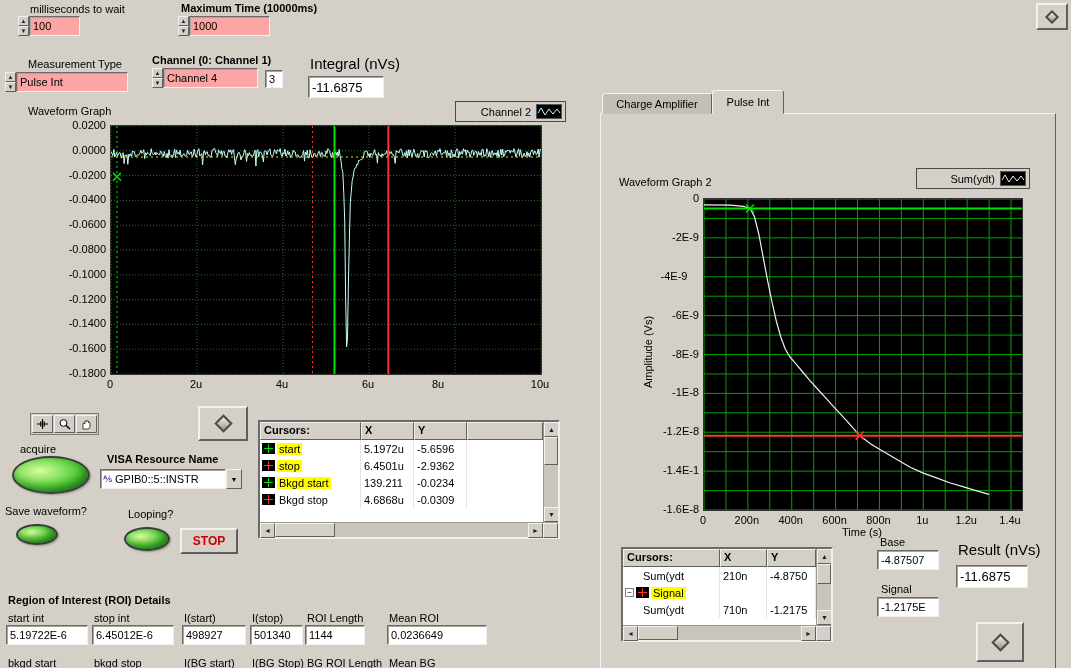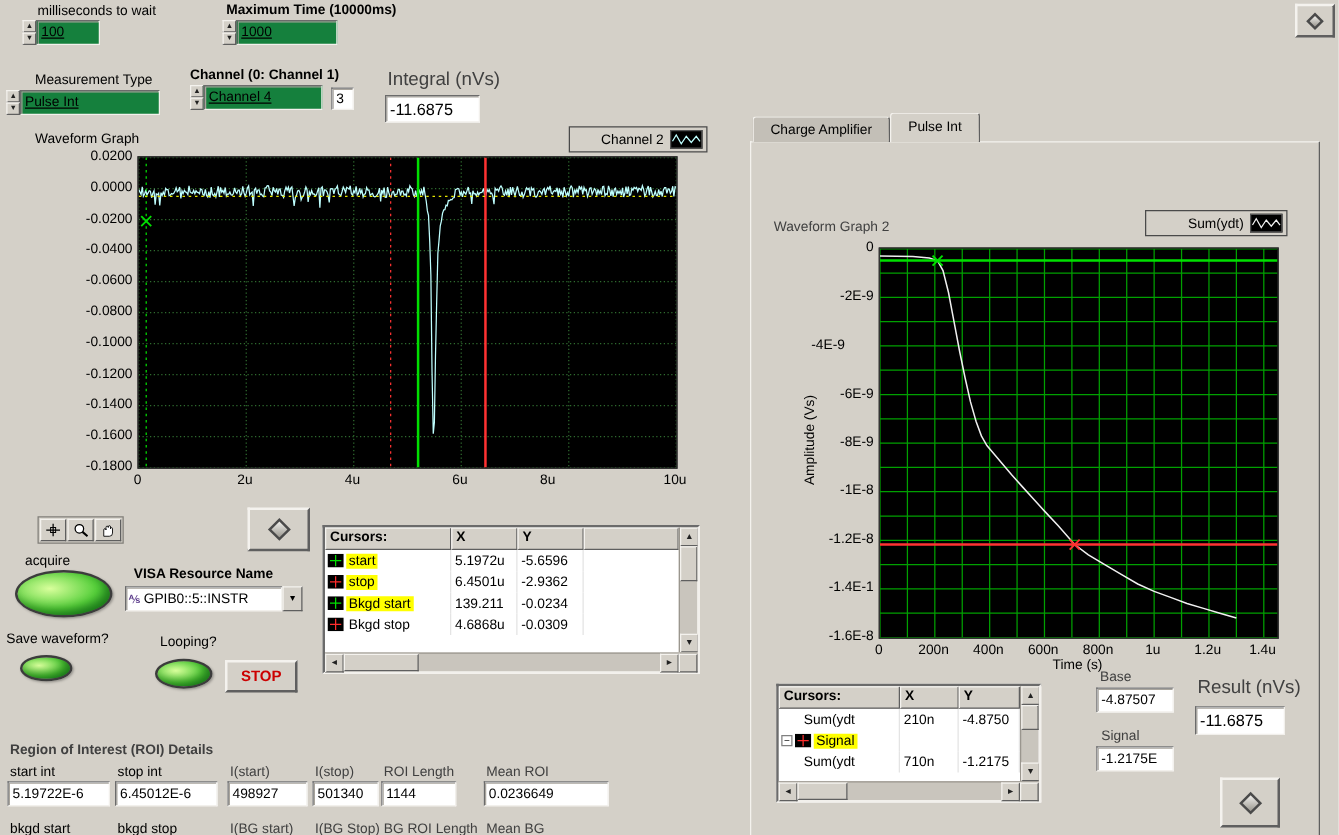--- a/index.html
+++ b/index.html
@@ -1,27 +1,27 @@
 <!DOCTYPE html>
 <html><head>
 <meta charset="utf-8">
 <style>
   *{margin:0;padding:0;box-sizing:border-box;}
   body{font-family:"Liberation Sans",sans-serif;font-size:11px;color:#000;}
   #root{position:relative;width:1071px;height:668px;background:#d4d0c8;overflow:hidden;}
   .lbl{position:absolute;white-space:nowrap;}
   .bold{font-weight:bold;}
-  .red{color:#404040;}
+  .red{color:#000000;}
   .big{font-size:15px;}
   .sunken{background:#fff;border:1px solid;border-color:#6b6b6b #f2f0ec #f2f0ec #6b6b6b;box-shadow:inset 1px 1px 0 #a8a49c;}
   .valuebox{position:absolute;display:flex;align-items:center;padding-left:3px;overflow:hidden;white-space:nowrap;}
   .numctl{position:absolute;display:flex;height:20px;}
   .spincol{width:11px;display:flex;flex-direction:column;}
   .spinbtn{flex:1;font-size:6px;line-height:1;display:flex;align-items:center;justify-content:center;background:#d4d0c8;border:1px solid;border-color:#f4f2ee #5f5f5f #5f5f5f #f4f2ee;color:#222;cursor:default;}
-  .numfield{flex:1;background:#15803d;border:1px solid;border-color:#6b6b6b #f2f0ec #f2f0ec #6b6b6b;box-shadow:inset 1px 1px 0 #a8a49c;display:flex;align-items:center;padding-left:3px;white-space:nowrap;overflow:hidden;text-decoration:underline;}
+  .numfield{flex:1;background:#fca5a5;border:1px solid;border-color:#6b6b6b #f2f0ec #f2f0ec #6b6b6b;box-shadow:inset 1px 1px 0 #a8a49c;display:flex;align-items:center;padding-left:3px;white-space:nowrap;overflow:hidden;}
   .plot{position:absolute;background:#000;border:1px solid #333;}
   .plot svg{display:block;}
   .tick{position:absolute;white-space:nowrap;font-size:11px;}
   .legend{position:absolute;display:flex;align-items:center;justify-content:flex-end;gap:5px;background:#d4d0c8;border:1px solid #4a4a4a;padding:2px 3px;}
   .thumb{width:26px;height:15px;background:#000;border:1px solid #555;}
   .vlabel{position:absolute;transform:rotate(-90deg);white-space:nowrap;text-align:center;}
   .cursor-table{position:absolute;background:#fff;border:2px solid;border-color:#6b6b6b #f2f0ec #f2f0ec #6b6b6b;display:flex;flex-direction:column;}
   .ct-body{flex:1;display:flex;overflow:hidden;}
   .ct-grid{flex:1;background:#fff;overflow:hidden;}
   .ct-header{display:flex;height:18px;}
@@ -405,21 +405,21 @@
     <div class="tick" style="left:56px;top:342.20000000000005px;width:50px;text-align:right;">-0.1600</div>
     <div class="tick" style="left:56px;top:367px;width:50px;text-align:right;">-0.1800</div>
     <div class="tick" style="left:88px;top:378px;width:44px;text-align:center;">0</div>
     <div class="tick" style="left:174px;top:378px;width:44px;text-align:center;">2u</div>
     <div class="tick" style="left:260px;top:378px;width:44px;text-align:center;">4u</div>
     <div class="tick" style="left:346px;top:378px;width:44px;text-align:center;">6u</div>
     <div class="tick" style="left:432px;top:378px;width:44px;text-align:left;">8u</div>
     <div class="tick" style="left:518px;top:378px;width:44px;text-align:center;">10u</div>
     <div class="tick" style="left:649px;top:192px;width:50px;text-align:right;">0</div>
     <div class="tick" style="left:649px;top:230.875px;width:50px;text-align:right;">-2E-9</div>
-    <div class="tick" style="left:649px;top:269.75px;width:50px;text-align:left;">-4E-9</div>
+    <div class="tick" style="left:649px;top:269.75px;width:50px;text-align:center;">-4E-9</div>
     <div class="tick" style="left:649px;top:308.625px;width:50px;text-align:right;">-6E-9</div>
     <div class="tick" style="left:649px;top:347.5px;width:50px;text-align:right;">-8E-9</div>
     <div class="tick" style="left:649px;top:386.375px;width:50px;text-align:right;">-1E-8</div>
     <div class="tick" style="left:649px;top:425.25px;width:50px;text-align:right;">-1.2E-8</div>
     <div class="tick" style="left:649px;top:464.125px;width:50px;text-align:right;">-1.4E-1</div>
     <div class="tick" style="left:649px;top:503px;width:50px;text-align:right;">-1.6E-8</div>
     <div class="tick" style="left:681px;top:514px;width:44px;text-align:center;">0</div>
     <div class="tick" style="left:724.8620689655172px;top:514px;width:44px;text-align:center;">200n</div>
     <div class="tick" style="left:768.7241379310344px;top:514px;width:44px;text-align:center;">400n</div>
     <div class="tick" style="left:812.5862068965517px;top:514px;width:44px;text-align:center;">600n</div>

